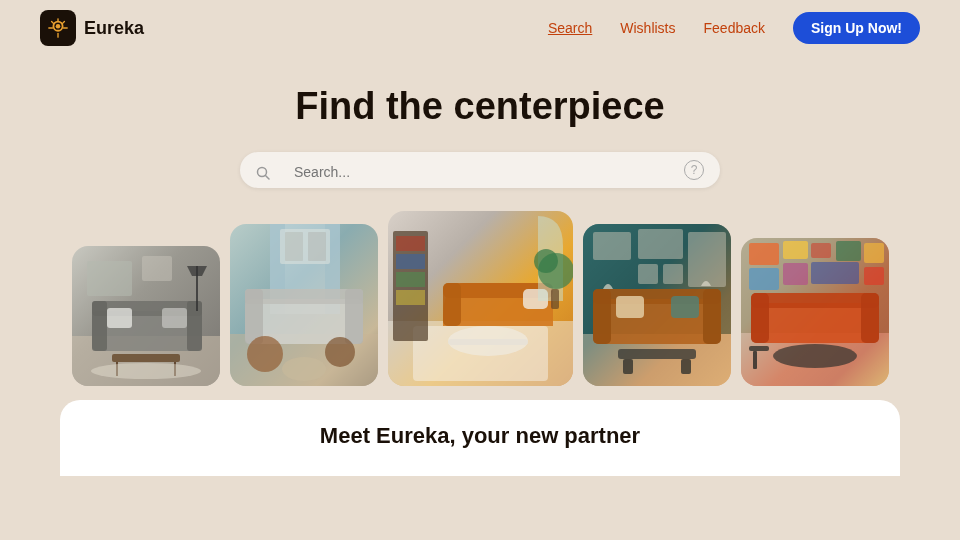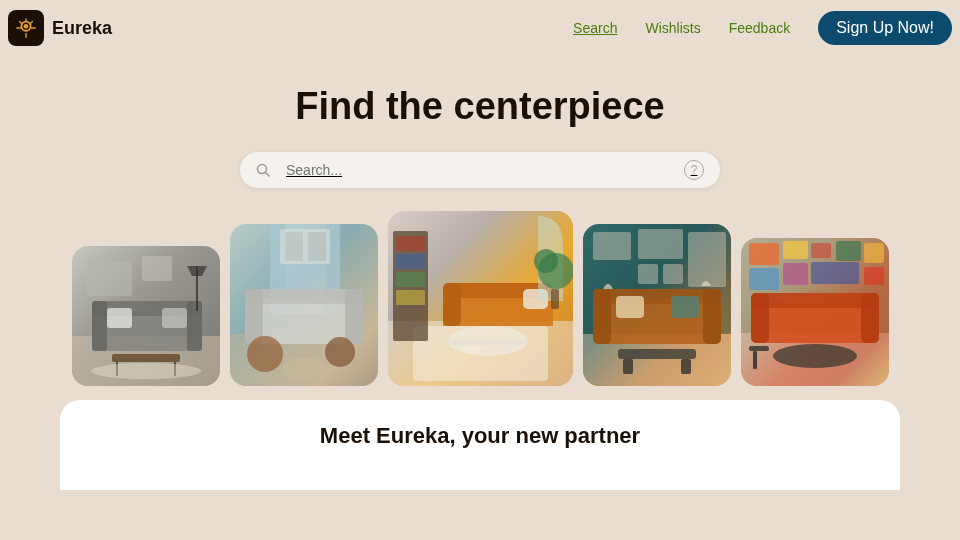--- a/index.html
+++ b/index.html
@@ -9,21 +9,21 @@
       overflow: hidden;
       font-family: -apple-system, BlinkMacSystemFont, 'Segoe UI', sans-serif;
       background-color: #e8ddd0;
     }
 
     
     .navbar {
       display: flex;
       align-items: center;
       justify-content: space-between;
-      padding: 10px 8px;
+      padding: 10px 40px;
       background: #e8ddd0;
     }
     .logo-wrap {
       display: flex;
       align-items: center;
       gap: 8px;
     }
     .logo-icon {
       width: 36px;
       height: 36px;
@@ -42,35 +42,35 @@
       font-weight: 600;
       color: #1a1008;
     }
     .nav-links {
       display: flex;
       align-items: center;
       gap: 28px;
     }
     .nav-link {
       font-size: 14px;
-      color: #4d7c0f;
+      color: #c2410c;
       text-decoration: none;
       cursor: pointer;
     }
     .nav-link.active {
       text-decoration: underline;
     }
     .signup-btn {
-      background: #0c4a6e;
+      background: #1d4ed8;
       color: #fff;
       border: none;
       border-radius: 20px;
       padding: 8px 18px;
-      font-size: 16px;
-      font-weight: 400;
+      font-size: 14px;
+      font-weight: 700;
       cursor: pointer;
     }
 
     
     .hero {
       display: flex;
       flex-direction: column;
       align-items: center;
       padding: 28px 0 18px 0;
       background: #e8ddd0;
@@ -78,28 +78,27 @@
     .hero-title {
       font-size: 38px;
       font-weight: 800;
       color: #1a1008;
       text-align: center;
       line-height: 1.2;
       margin-bottom: 22px;
     }
     .search-bar {
       display: flex;
-      align-items: center;
+      align-items: flex-end;
       background: #f5f1ec;
       border-radius: 30px;
       padding: 8px 16px;
       width: 480px;
-      gap: 16px;
+      gap: 24px;
       box-shadow: 0 1px 4px rgba(0,0,0,0.08);
-      text-decoration: underline;
     }
     .search-icon-wrap {
       color: #999;
       font-size: 14px;
       display: flex;
       align-items: center;
     }
     .search-input {
       flex: 1;
       border: none;
@@ -142,21 +141,21 @@
     .gi-4 { width: 148px; height: 162px; }
     .gi-5 { width: 148px; height: 148px; }
 
     
     .bottom-card {
       margin: 14px 60px 0 60px;
       background: #fff;
       border-radius: 20px 20px 0 0;
       padding: 22px 0 0 0;
       text-align: center;
-      height: 90px;
+      height: 76px;
     }
     .bottom-card-title {
       font-size: 22px;
       font-weight: 800;
       color: #1a1008;
       line-height: 1.3;
     }
 
     
     .gallery-placeholder {

